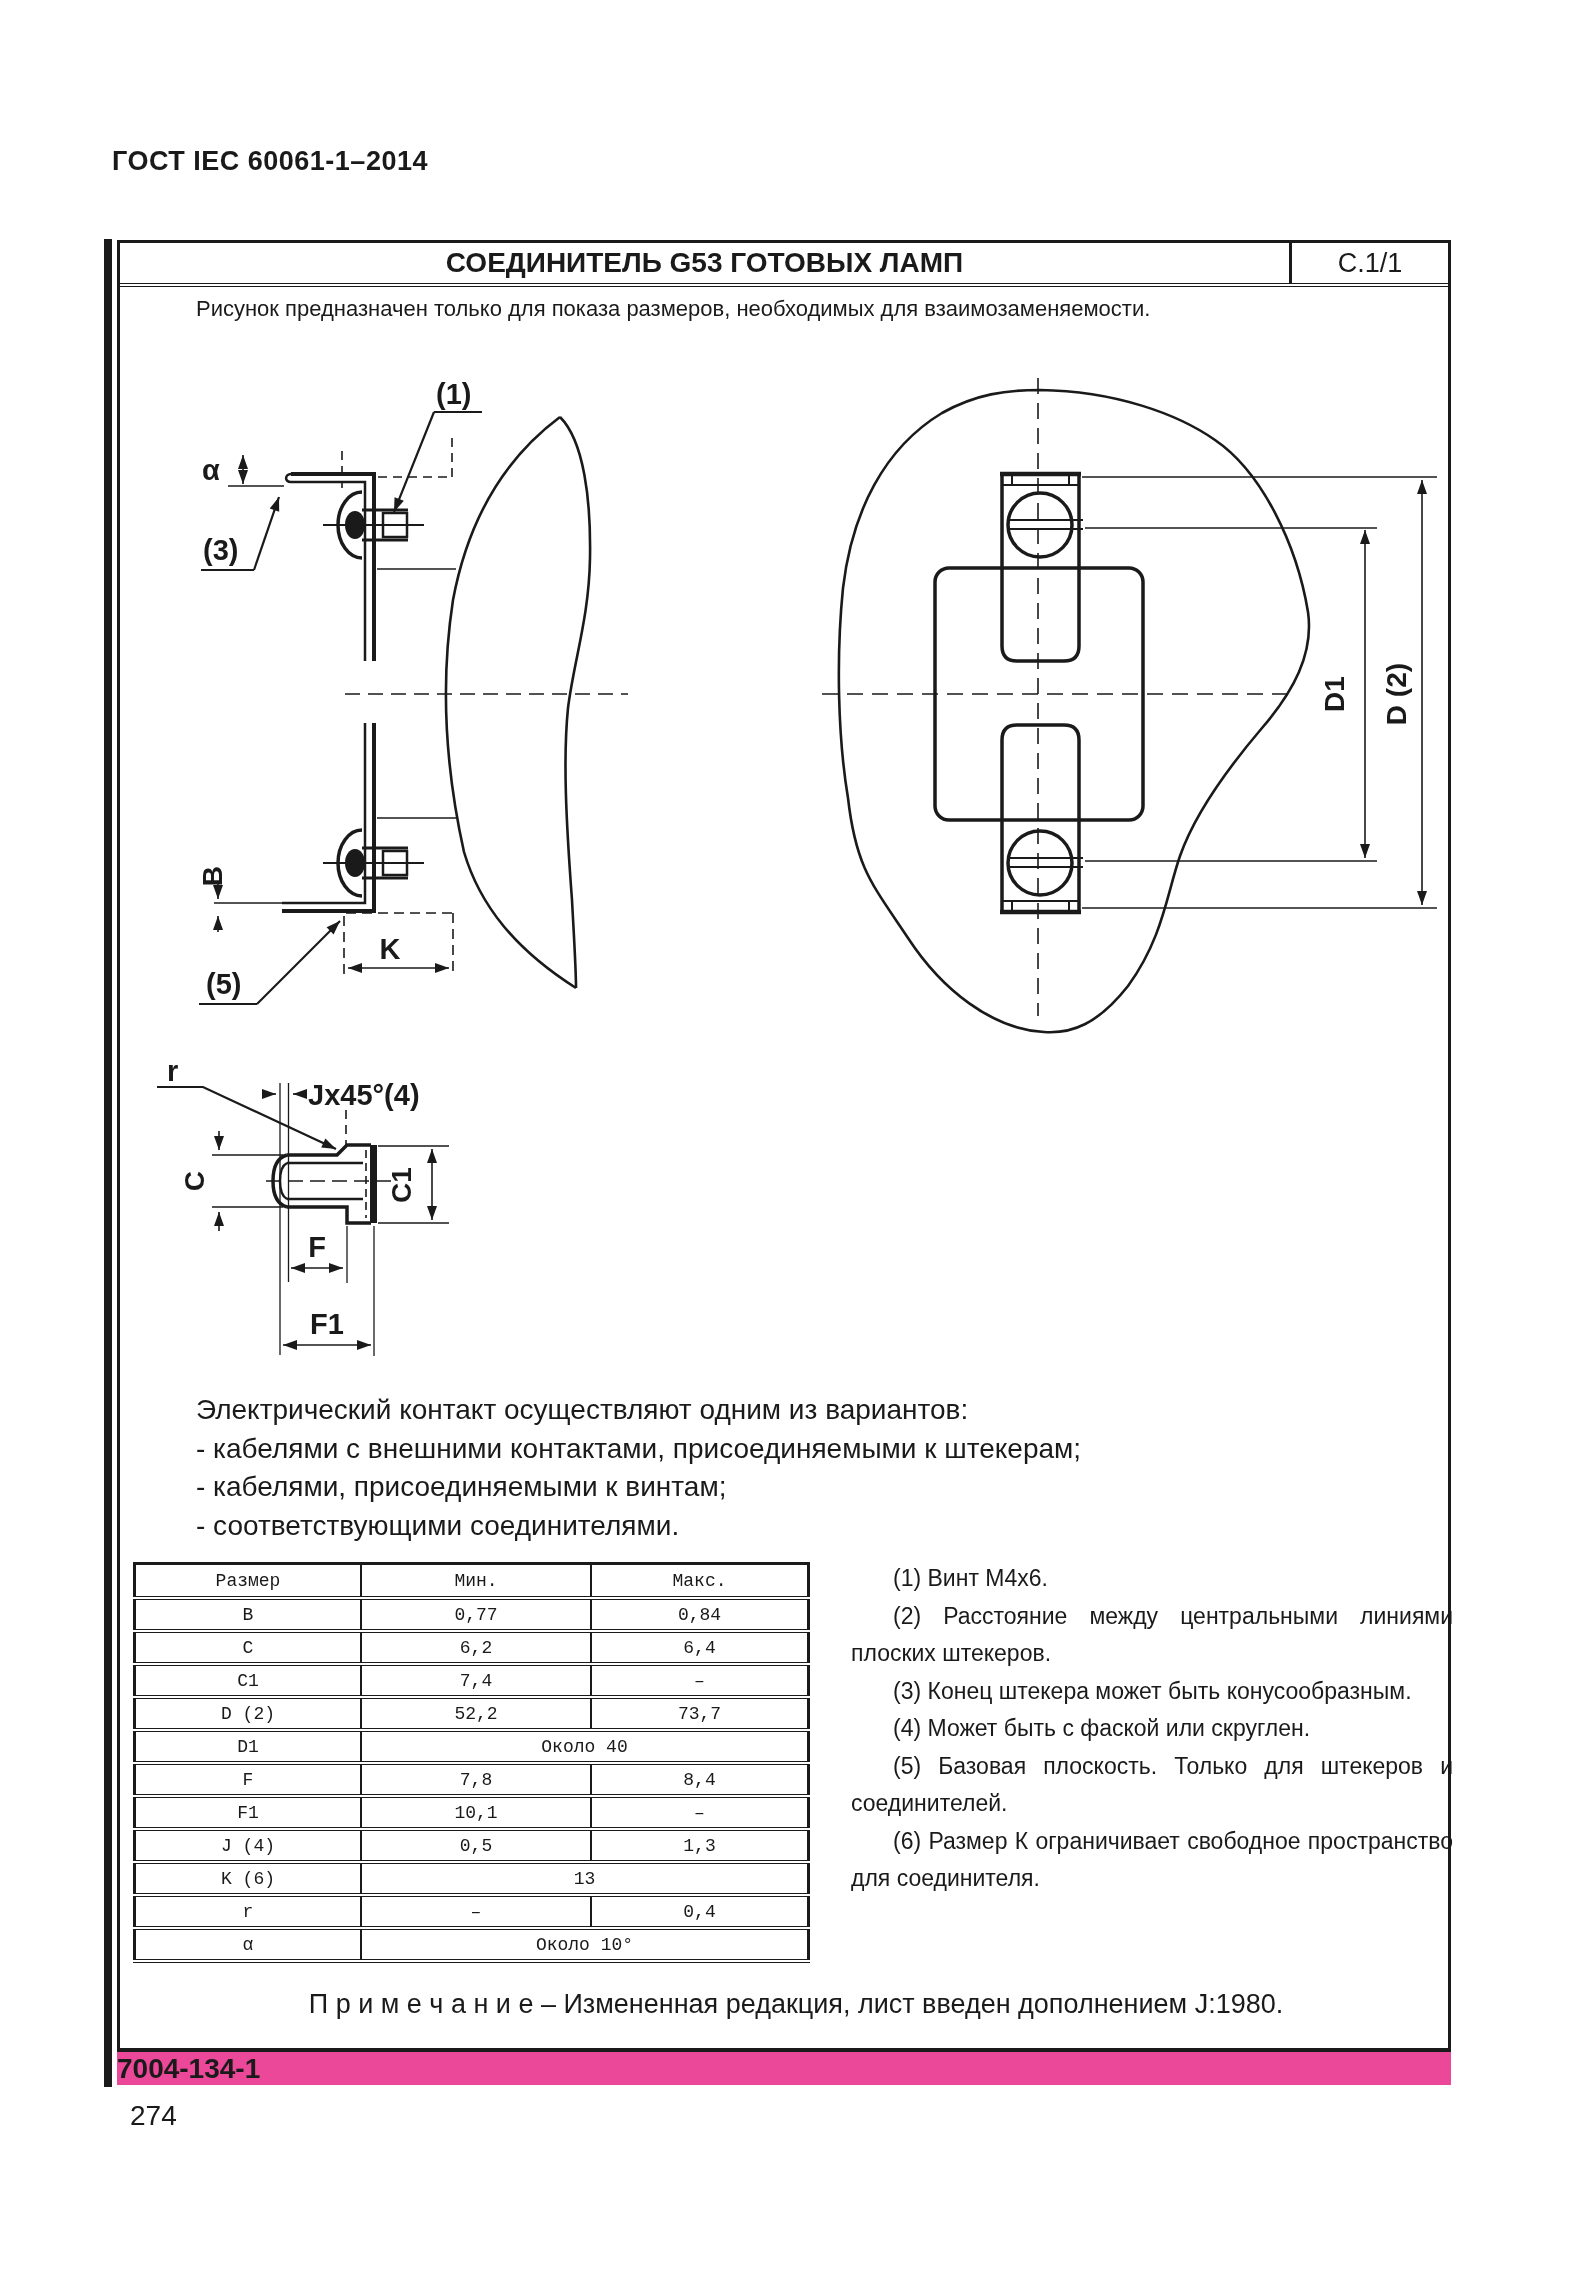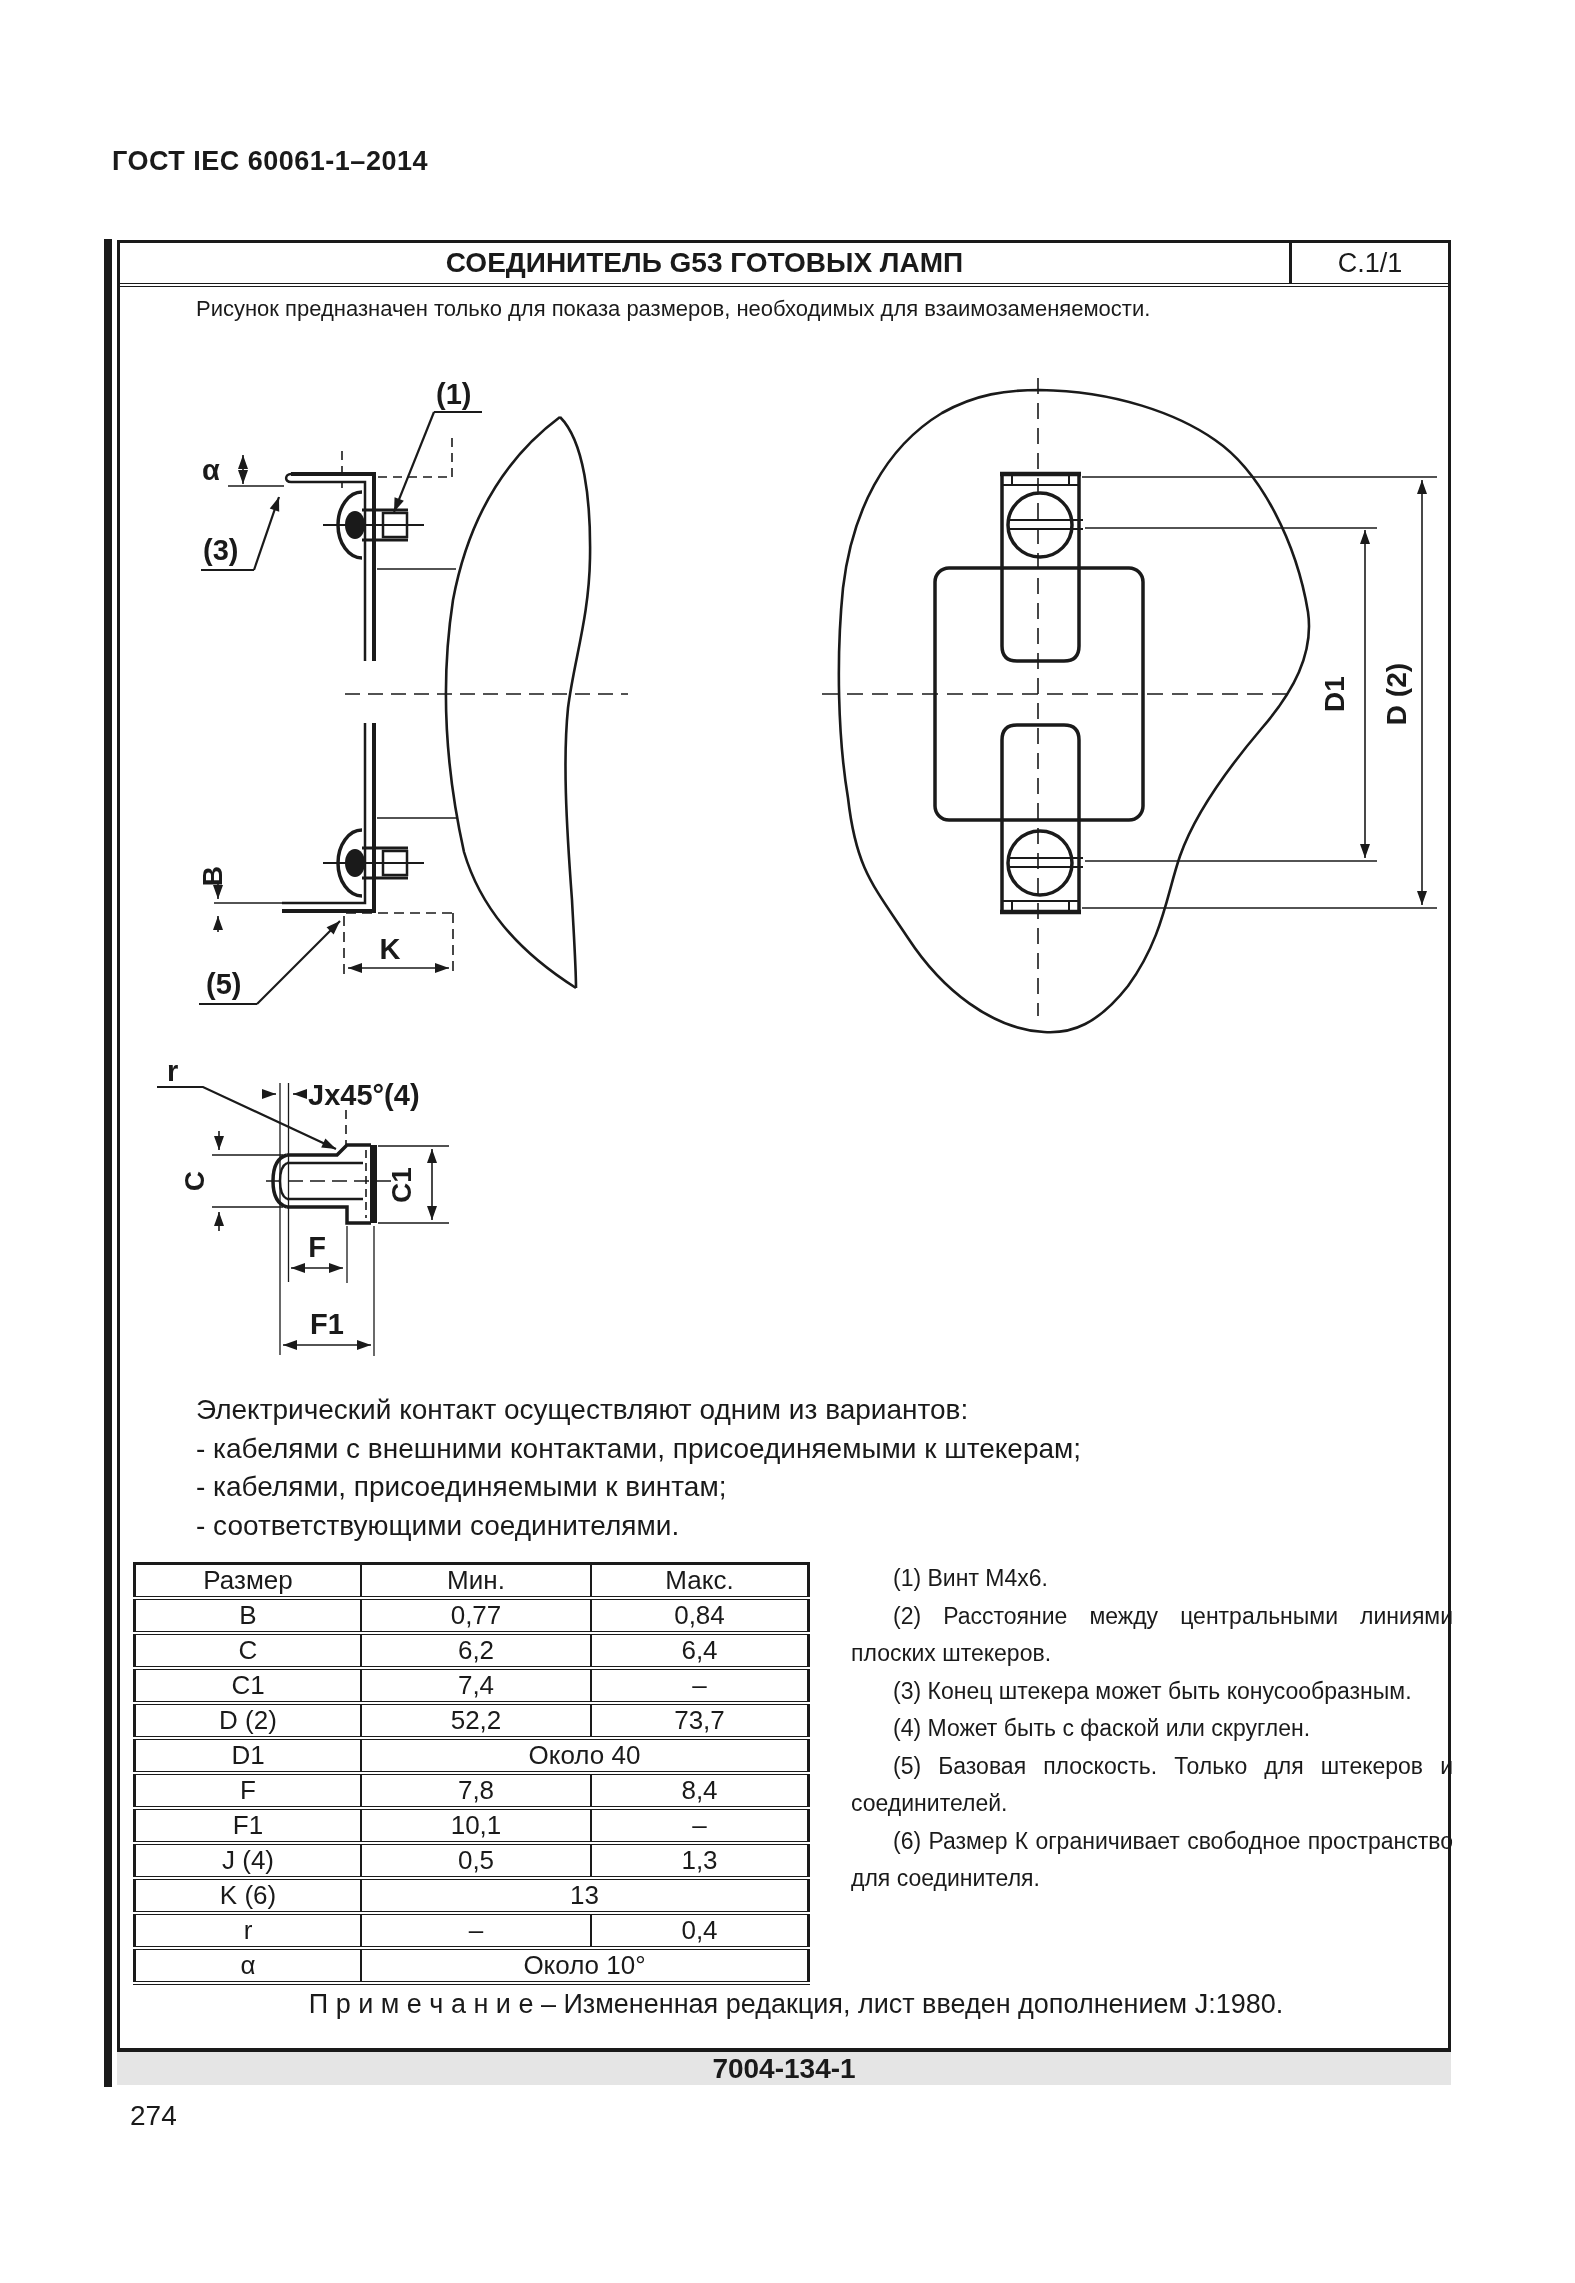--- a/index.html
+++ b/index.html
@@ -18,31 +18,31 @@
   #title-main{flex:1;display:flex;align-items:center;justify-content:center;font-size:28px;font-weight:bold;}
   #title-ref{width:156px;border-left:3px solid #1a1a1a;display:flex;align-items:center;justify-content:center;font-size:27px;}
   #intro-line{left:196px;top:296px;width:1200px;font-size:22px;}
   #contact-block{left:196px;top:1391px;width:940px;font-size:28px;line-height:38.5px;}
   
   #dim-table{left:133px;top:1562px;}
   #dim-table table{border-collapse:collapse;table-layout:fixed;background:#fff;}
   #dim-table table{border:3px solid #1a1a1a;}
   #dim-table th,#dim-table td{
     border:2px solid #1a1a1a;border-bottom:4px double #1a1a1a;
-    font-size:26px;font-weight:normal;text-align:center;padding:0;height:29px;
+    font-size:18px;font-weight:normal;text-align:center;padding:0;height:29px;font-family:Liberation Mono, monospace;
   }
   #dim-table th{height:31px;}
   #dim-table .c-size{width:224px;}
   #dim-table .c-min{width:228px;}
   #dim-table .c-max{width:215px;}
   
   #notes-block{left:851px;top:1560px;width:602px;font-size:23px;line-height:37.5px;text-align:justify;}
   #notes-block p{margin:0;text-indent:42px;}
   #remark-line{left:196px;top:1989px;width:1200px;font-size:27px;text-align:center;}
-  #footer-bar{left:117px;top:2048px;width:1334px;height:37px;border-top:4px solid #1a1a1a;box-sizing:border-box;display:flex;align-items:center;justify-content:center;font-size:28px;font-weight:bold;background:#e5e5e5;}
+  #footer-bar{left:117px;top:2048px;width:1334px;height:37px;border-top:4px solid #1a1a1a;box-sizing:border-box;display:flex;align-items:center;justify-content:flex-start;font-size:28px;font-weight:bold;background:#ec4899;}
   #page-number{left:130px;top:2100px;font-size:28px;}
   svg text{font-family:"Liberation Sans", sans-serif;font-weight:bold;font-size:29px;fill:#1a1a1a;}
   svg .dimtxt{font-size:28px;}
 </style>
 </head>
 <body>
 
 <div class="abs" id="doc-header">ГОСТ IEC 60061-1–2014</div>
 
 <div class="abs" id="left-heavy-bar"></div>

